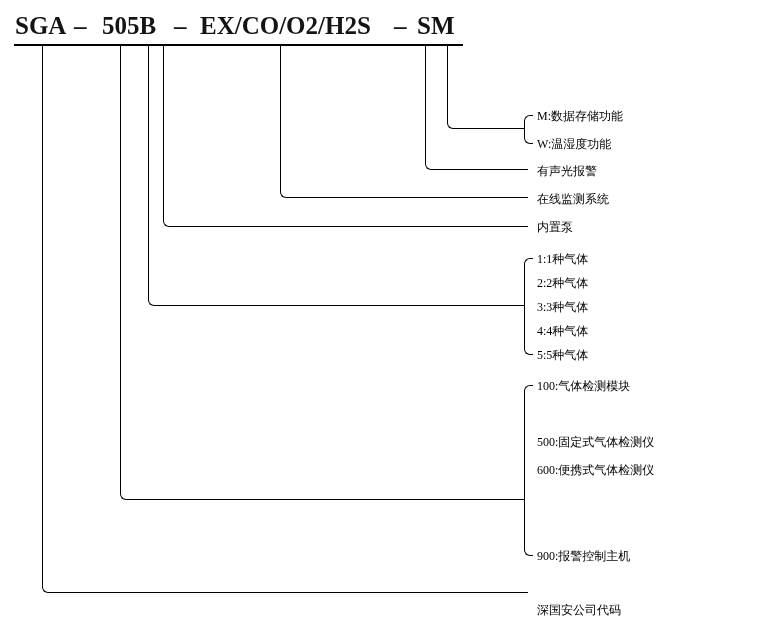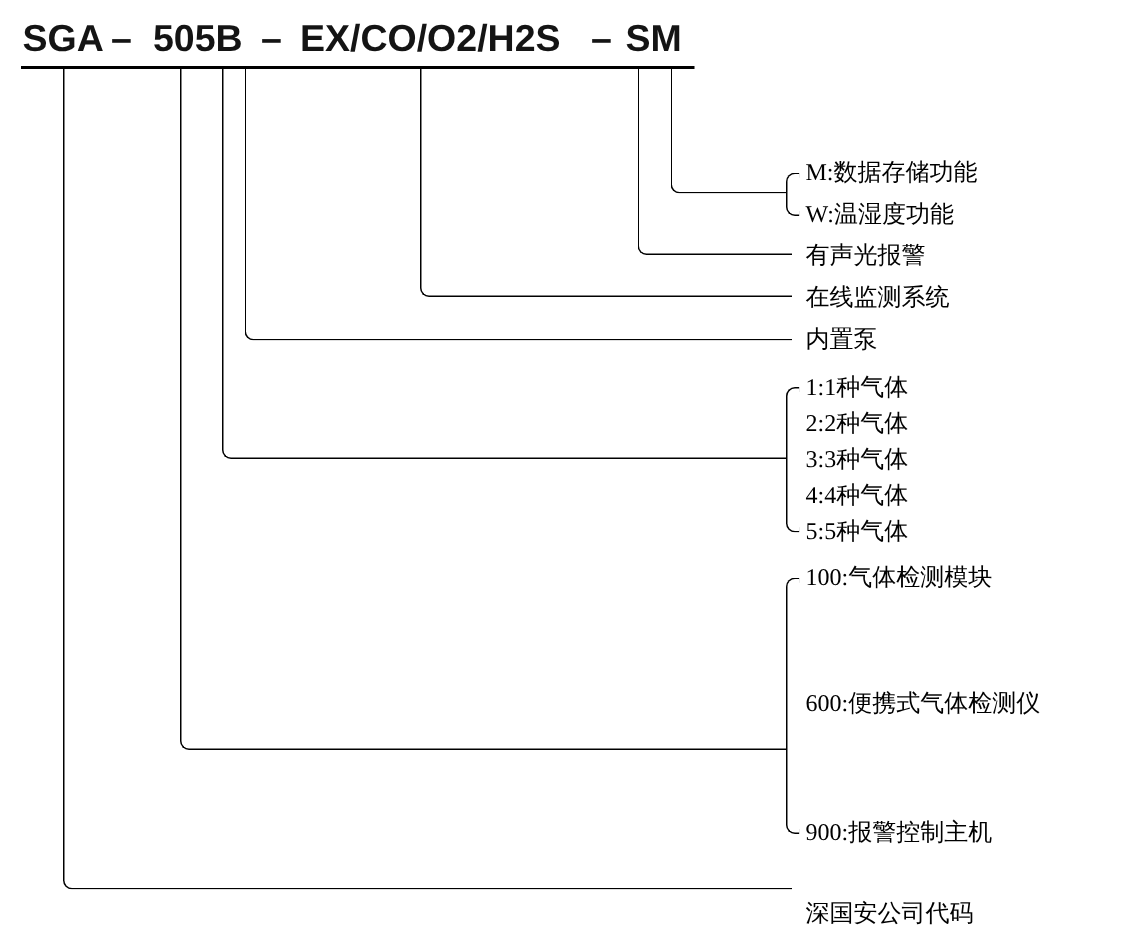--- a/index.html
+++ b/index.html
@@ -5,21 +5,21 @@
   * { margin:0; padding:0; box-sizing:border-box; }
   html,body { background:#ffffff; }
   body { font-family:"Liberation Sans","DejaVu Sans",sans-serif; }
   .canvas {
     position:relative; width:763px; height:621px;
     background:#ffffff; overflow:hidden;
   }
   
   .seg {
     position:absolute; top:12px;
-    font-family:Liberation Sans, sans-serif;
+    font-family:Liberation Serif, serif;
     font-weight:700; font-size:25px; color:#141414; white-space:nowrap;
   }
   .title-underline { position:absolute; background:#000; }
   
   .elbow {
     position:absolute;
     border-left:1.5px solid #000;
     border-bottom:1.5px solid #000;
     border-bottom-left-radius:6px;
   }
@@ -28,21 +28,21 @@
     position:absolute;
     border-left:1.5px solid #000;
     border-top:1.5px solid #000;
     border-bottom:1.5px solid #000;
     border-top-left-radius:6px;
     border-bottom-left-radius:6px;
   }
   .lbl {
     position:absolute; left:537px;
     font-family:"Liberation Serif","DejaVu Serif",serif;
-    font-size:16px; line-height:18px; color:#000;
+    font-size:12px; line-height:18px; color:#000;
     white-space:nowrap;
   }
 </style>
 </head>
 <body>
 
 <div class="canvas">
 
   <span class="seg" style="left:15px">SGA</span>
   <span class="seg" style="left:74px">–</span>
@@ -71,18 +71,19 @@
   <div class="lbl" style="top:190px">在线监测系统</div>
   <div class="lbl" style="top:218px">内置泵</div>
 
   <div class="lbl" style="top:250px">1:1种气体</div>
   <div class="lbl" style="top:274px">2:2种气体</div>
   <div class="lbl" style="top:298px">3:3种气体</div>
   <div class="lbl" style="top:322px">4:4种气体</div>
   <div class="lbl" style="top:346px">5:5种气体</div>
 
   <div class="lbl" style="top:377px">100:气体检测模块</div>
+  <div class="lbl" style="top:433px">500:固定式气体检测仪</div>
   <div class="lbl" style="top:461px">600:便携式气体检测仪</div>
   <div class="lbl" style="top:547px">900:报警控制主机</div>
 
   <div class="lbl" style="top:601px">深国安公司代码</div>
 
 </div>
 
 </body></html>

